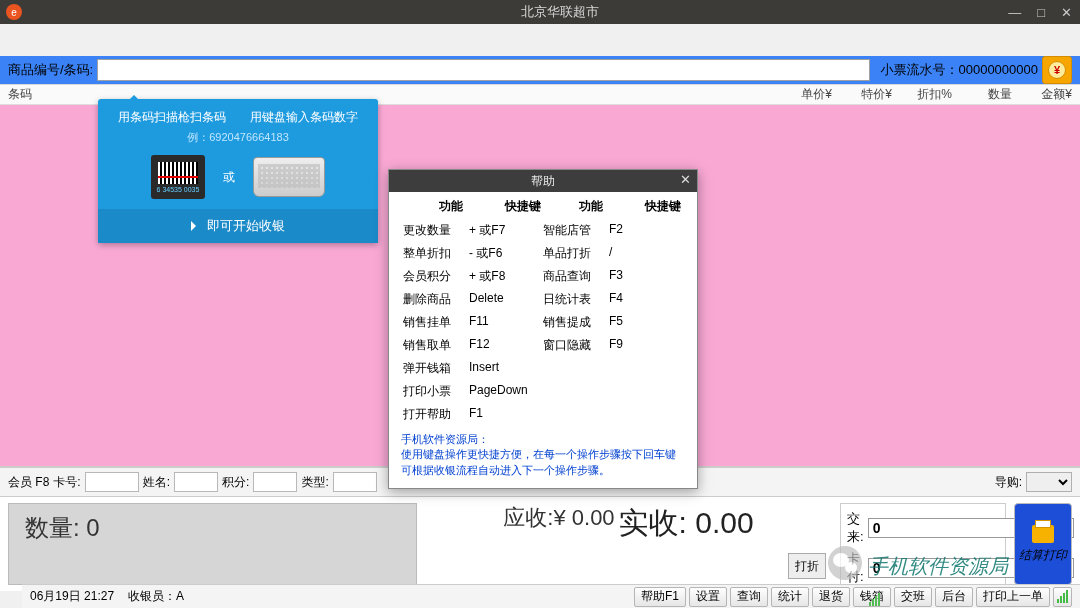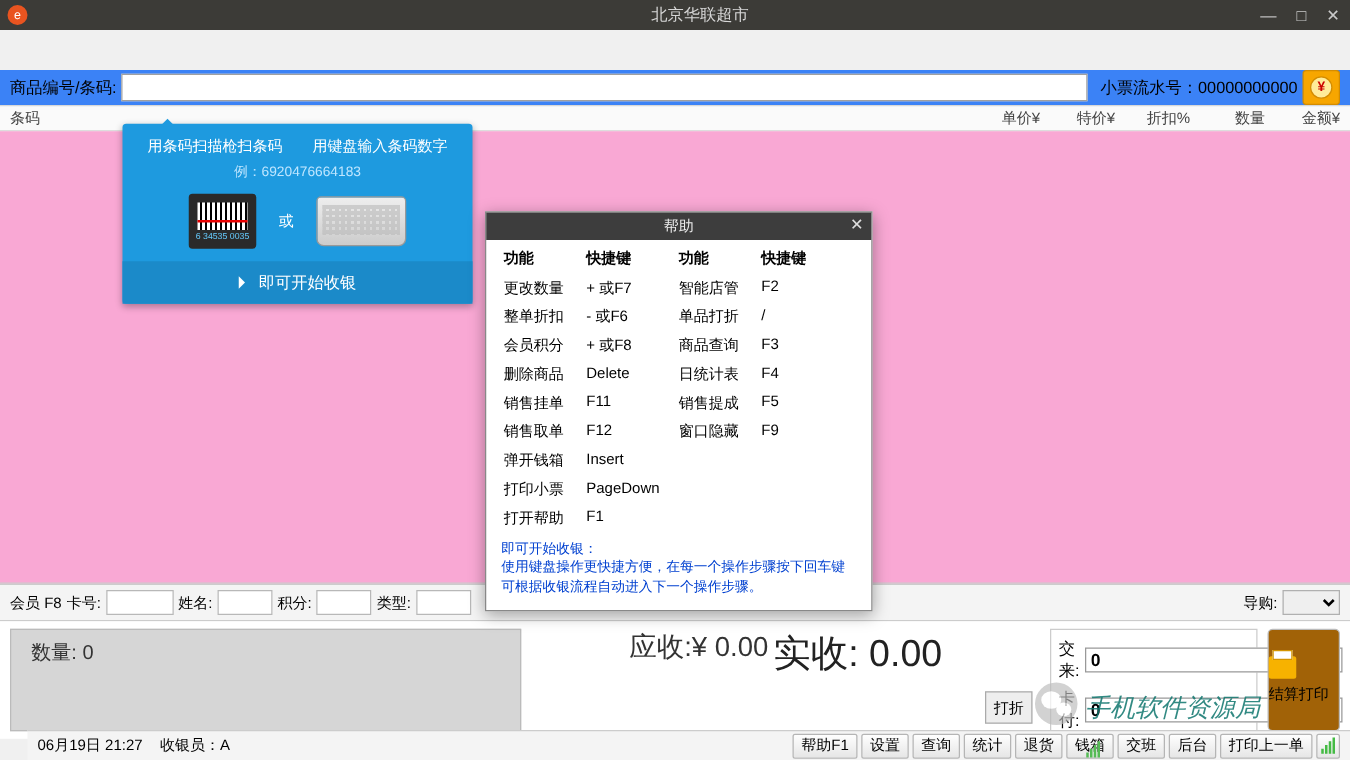--- a/index.html
+++ b/index.html
@@ -44,47 +44,47 @@
   .keyboard-pic::before{content:"";position:absolute;inset:6px 4px 8px 4px;background:repeating-linear-gradient(90deg,#bbb 0 3px,transparent 3px 5px),repeating-linear-gradient(#bbb 0 3px,transparent 3px 5px);opacity:.6;}
   .blue-tip .foot { background:#1b8ac9; text-align:center; padding:8px 0; font-size:13px; display:flex;align-items:center;justify-content:center;gap:6px;}
   .blue-tip .foot .tri { display:inline-block; width:0;height:0;border:5px solid transparent;border-left-color:#fff;}
 
   
   .dlg { position:absolute; left:388px; top:64px; width:310px; background:#fff; border:1px solid #888; box-shadow:0 3px 12px rgba(0,0,0,.35); }
   .dlg .dlg-title { height:22px; background:#3d3d3d; color:#eaeaea; font-size:12px; display:flex; align-items:center; justify-content:center; position:relative;}
   .dlg .dlg-title .x { position:absolute; right:6px; top:2px; color:#ddd; font-size:13px; cursor:pointer;}
   .dlg .cols { display:flex; padding:6px 14px 2px; font-size:12px;}
   .dlg .col { flex:1; }
-  .dlg .rowh { display:flex; font-weight:bold; margin-bottom:4px;}
+  .dlg .rowh { display:flex; font-weight:bold; margin-bottom:4px;margin-left:36px;}
   .dlg .rowh span:first-child{width:66px;}
   .dlg .row { display:flex; padding:3px 0; font-size:12px;}
   .dlg .row .fn { width:66px; }
   .dlg .row .kk { font-weight:normal; }
   .dlg .hint { color:#0040d0; font-size:11px; padding:4px 12px 10px; line-height:1.4;}
 
   
   .member-row { display:flex; align-items:center; gap:4px; padding:4px 8px; background:#f4f4f4; font-size:12px; border-top:1px solid #ccc; border-bottom:1px solid #ccc;}
   .member-row input { height:20px; border:1px solid #b8b8b8; font-size:12px; padding:0 3px;}
   .mk { width:54px;} .mn{width:44px;} .mp{width:44px;} .mt{width:44px;}
   .member-row .sp { flex:1;}
   .shop-sel { height:20px; border:1px solid #b0b0b0; width:46px; font-size:12px;}
 
   
   .bottom-wrap { display:flex; height:94px; padding:6px 8px; gap:8px; background:#fff;}
   .left-sum { flex:1; border:1px solid #bbb; background:#d6d6d6; display:flex; align-items:flex-start;}
-  .left-sum .qty { font-size:16px; color:#333; margin:8px 16px;}
+  .left-sum .qty { font-size:24px; color:#333; margin:8px 16px;}
   .right-sum { flex:1; display:flex; flex-direction:row; justify-content:center; gap:4px; position:relative;}
   .right-sum .due { font-size:22px; color:#333;}
   .right-sum .pay { font-size:30px; color:#222;}
   .disc-btn { position:absolute; right:6px; bottom:6px; width:38px; height:26px; border:1px solid #aaa; background:#eee; font-size:12px;}
   .pay-panel { width:166px; border:1px solid #ccc; background:#fff; padding:6px 6px; display:flex; flex-direction:column; gap:4px; font-size:13px;}
   .pay-panel .pr { display:flex; align-items:center; gap:4px;}
   .pay-panel .pr .pl { width:34px; }
   .pay-panel input { flex:1; height:20px; border:1px solid #999; font-size:14px; font-weight:bold; padding:0 4px;}
-  .settle-btn { width:58px; border:1px solid #bbb; background:#a16207; border-radius:4px; display:flex;flex-direction:column;justify-content:center;gap:4px;font-size:12px;}
+  .settle-btn { width:58px; border:1px solid #bbb; background:#1d4ed8; border-radius:4px; display:flex;flex-direction:column;align-items:center;justify-content:center;gap:4px;font-size:12px;font-style:italic;}
   .printer-icon { width:22px;height:18px;background:#f7b200;border-radius:2px;position:relative;}
   .printer-icon::before{content:"";position:absolute;left:3px;right:3px;top:-5px;height:6px;background:#fff;border:1px solid #d49500;}
 
   
   .footer { position:absolute; left:0; right:0; bottom:0; height:24px; background:#f4f4f4; border-top:1px solid #ccc; display:flex; align-items:center; padding:0 8px; font-size:12px; gap:14px;margin-left:22px;}
   .footer .sp { flex:1;}
   .footer .fbtn { height:20px; border:1px solid #b5b5b5; background:linear-gradient(#fefefe,#e6e6e6); padding:0 6px; font-size:12px; display:flex;align-items:center;border-radius:2px;}
   .footer .sig { position:absolute; right:200px; bottom:2px; height:18px; display:flex; align-items:flex-end; gap:1px;}
   .footer .sig i { width:2px; background:#5b5;}
   .footer .sig i:nth-child(1){height:4px;} .footer .sig i:nth-child(2){height:7px;} .footer .sig i:nth-child(3){height:10px;} .footer .sig i:nth-child(4){height:13px;}
@@ -228,21 +228,21 @@
               <span class="kk">F5</span>
             </div>
             <div class="row">
               <span class="fn">窗口隐藏</span>
               <span class="kk">F9</span>
             </div>
           </div>
       </div>
     </div>
     <div class="hint">
-      <span>即可开始收银：</span><br>
+      <span>手机软件资源局：</span><br>
       <span>使用键盘操作更快捷方便，在每一个操作步骤按下回车键可根据收银流程自动进入下一个操作步骤。</span>
     </div>
   </div>
 </div>
 
 <div class="member-row">
   <span>会员 F8</span>
   <span>卡号:</span>
   <input class="mk" style="">
   <span>姓名:</span>

